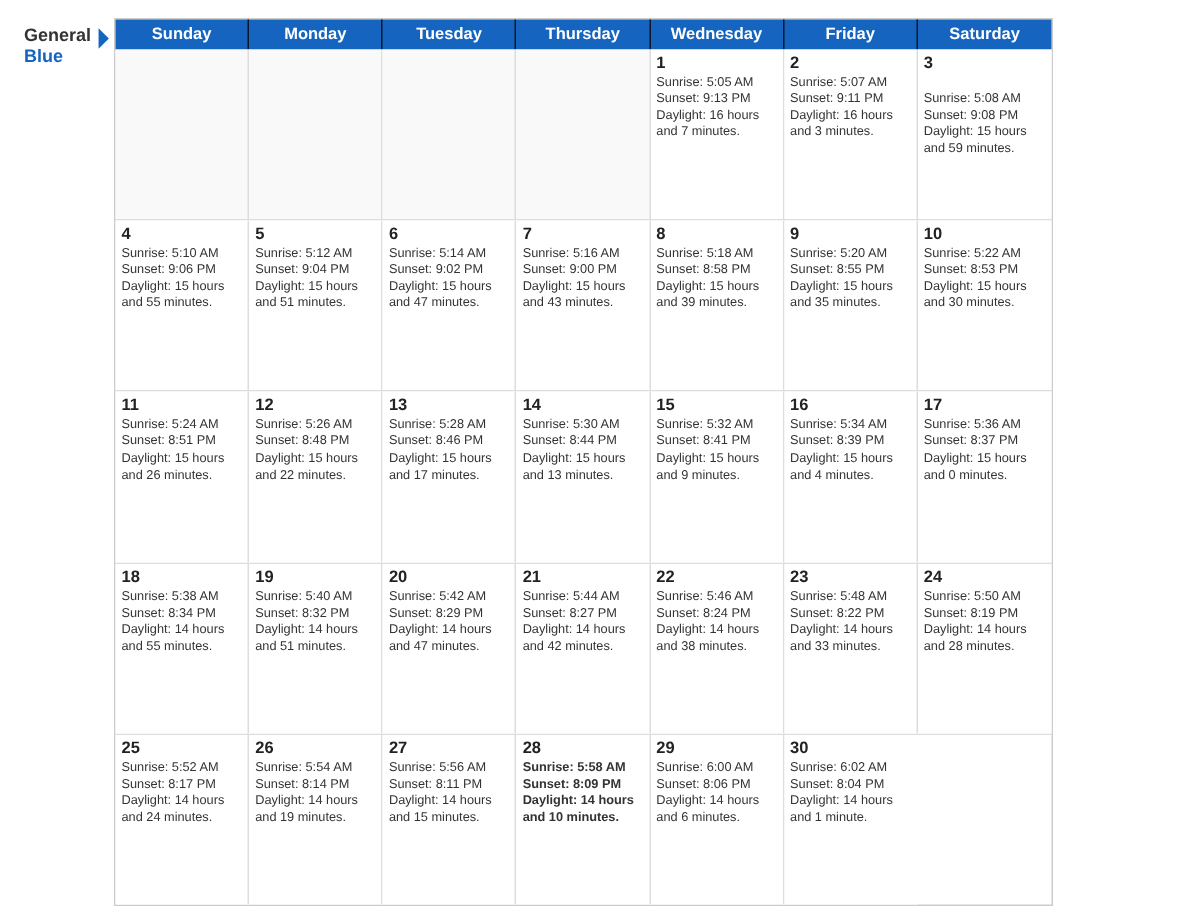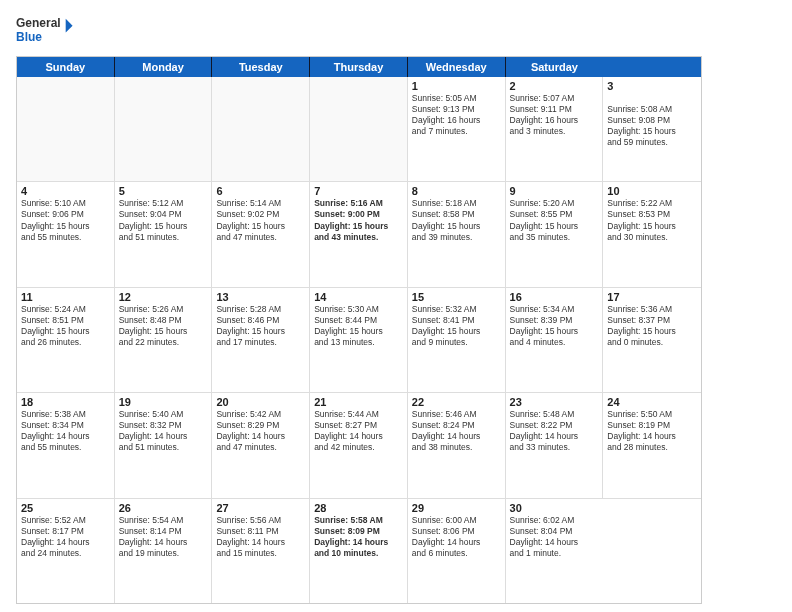--- a/index.html
+++ b/index.html
@@ -8,21 +8,21 @@
       background: #fff;
       width: 792px;
       height: 612px;
       overflow: hidden;
     }
     .page {
       width: 704px;
       height: 612px;
       padding: 12px 2px 8px 16px;
       display: flex;
-      flex-direction: column;
+      flex-direction: row;
     }
     .header {
       display: flex;
       align-items: flex-start;
       justify-content: space-between;
       margin-bottom: 8px;
     }
     .logo {
       display: flex;
       align-items: center;
@@ -115,20 +115,21 @@
     </div>
   </div>
 
   <div class="calendar">
     <div class="cal-header-row">
     <div class="cal-header-cell">Sunday</div>
         <div class="cal-header-cell">Monday</div>
         <div class="cal-header-cell">Tuesday</div>
         <div class="cal-header-cell">Thursday</div>
         <div class="cal-header-cell">Wednesday</div>
+        <div class="cal-header-cell">Friday</div>
         <div class="cal-header-cell">Saturday</div>
       </div>
     <div class="cal-body">
     <div class="cal-row">
           <div class="cal-cell empty"></div>
           <div class="cal-cell empty"></div>
           <div class="cal-cell empty"></div>
           <div class="cal-cell empty"></div>
           <div class="cal-cell">
             <span class="day-num">1</span>
@@ -169,21 +170,21 @@
           </div>
           <div class="cal-cell">
             <span class="day-num">6</span>
             <div class="cell-text" style="white-space: pre-line;">Sunrise: 5:14 AM
 Sunset: 9:02 PM
 Daylight: 15 hours
 and 47 minutes.</div>
           </div>
           <div class="cal-cell">
             <span class="day-num">7</span>
-            <div class="cell-text" style="white-space: pre-line; font-weight: bold;">Sunrise: 5:16 AM
+            <div class="cell-text" style="white-space: pre-line;">Sunrise: 5:16 AM
 Sunset: 9:00 PM
 Daylight: 15 hours
 and 43 minutes.</div>
           </div>
           <div class="cal-cell">
             <span class="day-num">8</span>
             <div class="cell-text" style="white-space: pre-line;">Sunrise: 5:18 AM
 Sunset: 8:58 PM
 Daylight: 15 hours
 and 39 minutes.</div>

